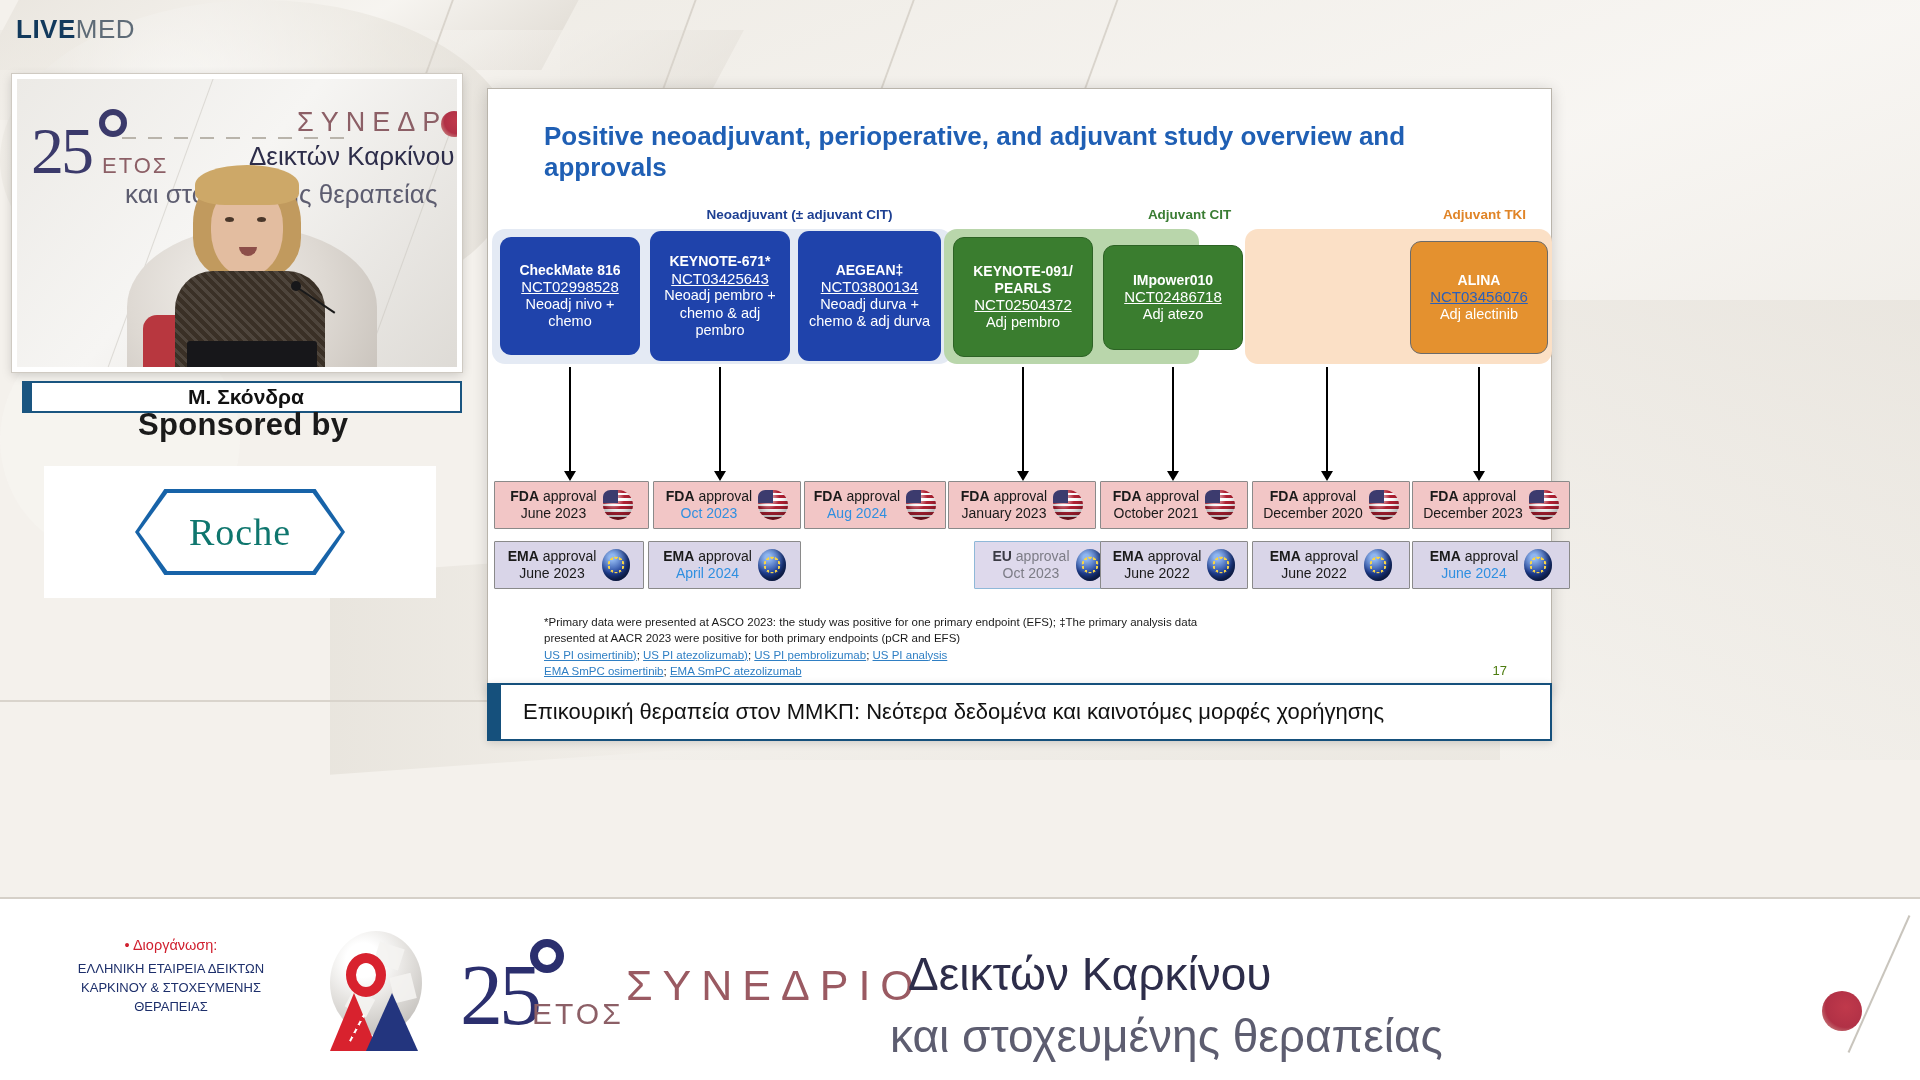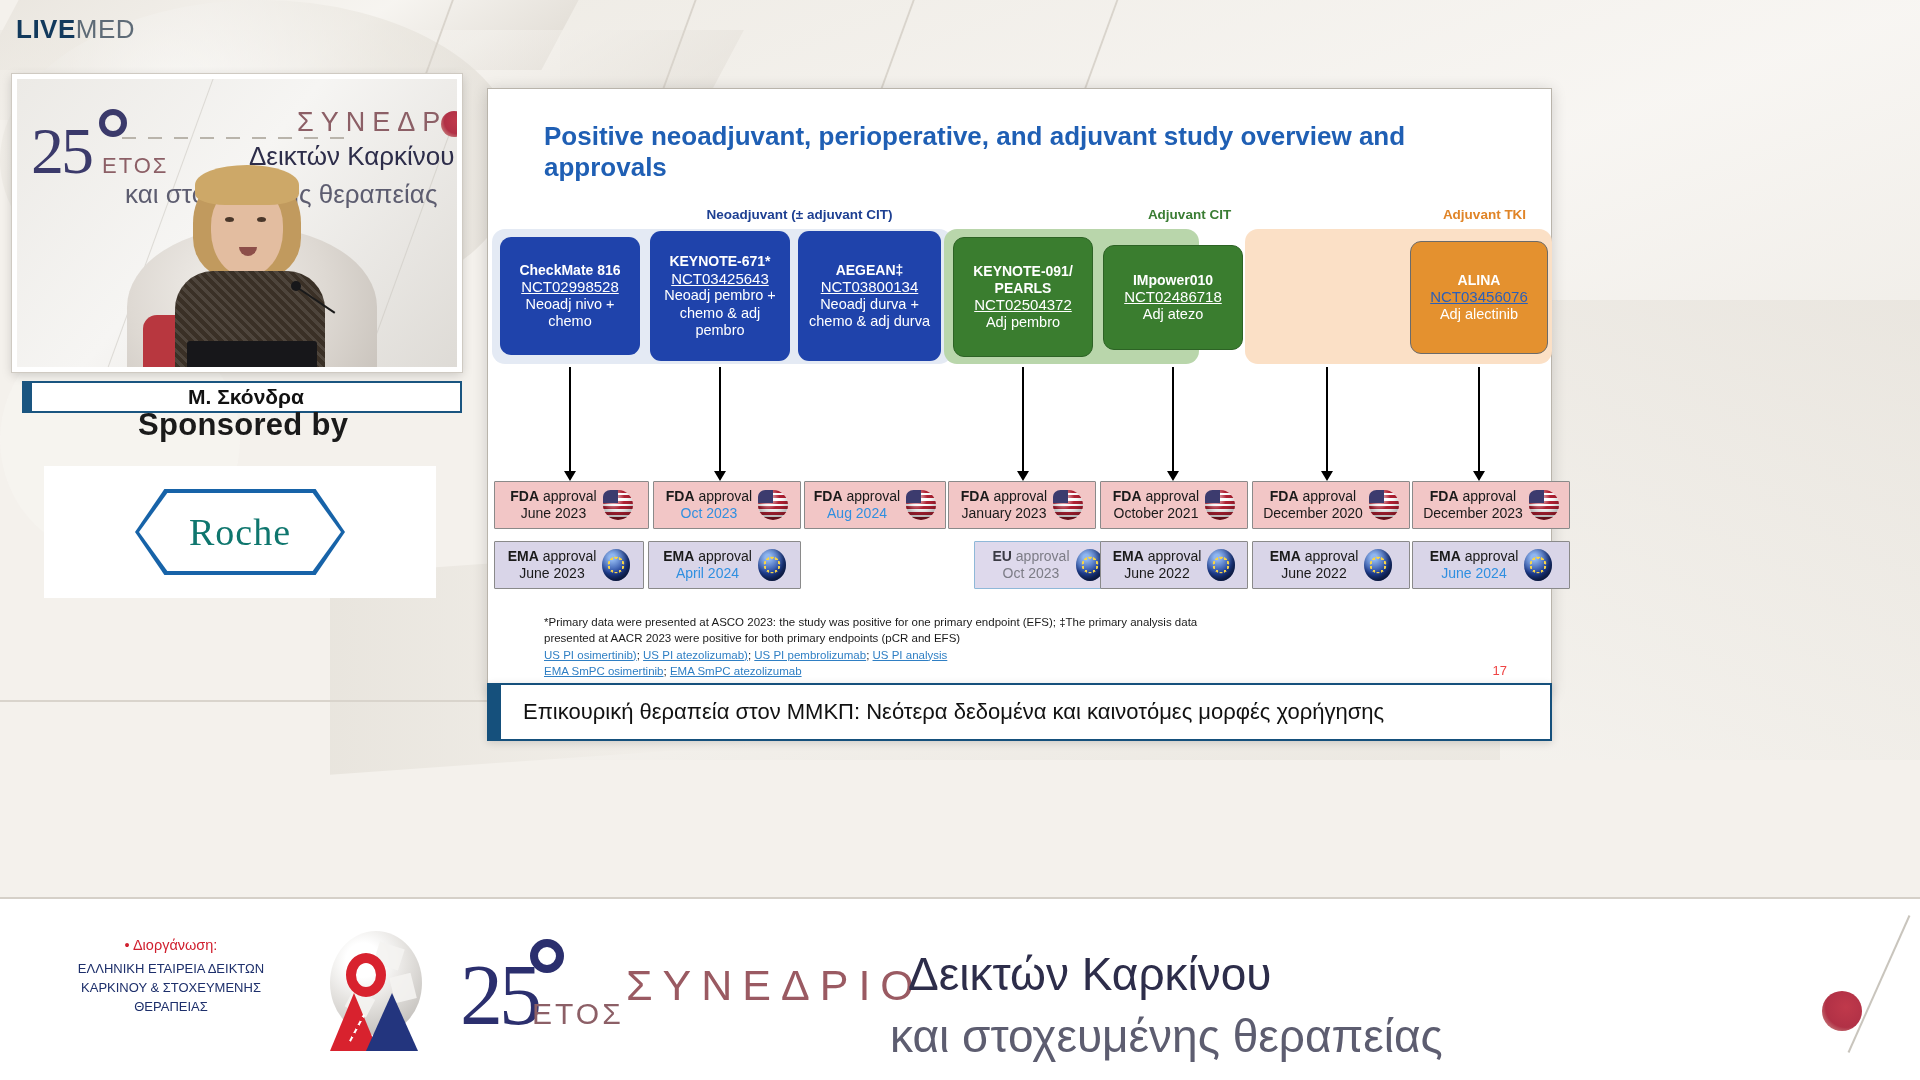--- a/index.html
+++ b/index.html
@@ -198,21 +198,21 @@
        radial-gradient(circle at 25% 90%, #f5d44a 0 1.6px, transparent 1.8px),
        radial-gradient(circle at 7%  66%, #f5d44a 0 1.6px, transparent 1.8px),
        radial-gradient(circle at 7%  37%, #f5d44a 0 1.6px, transparent 1.8px),
        radial-gradient(circle at 25% 12%, #f5d44a 0 1.6px, transparent 1.8px); }
 
   
   .foot { position:absolute; left:56px; top:525px; width:900px; font-size:11.5px;
           color:#1a1a1a; line-height:1.42; }
   .foot .lk { color:#2f7fc4; text-decoration:underline; }
   .foot .sep { color:#1a1a1a; }
-  .slide-num { position:absolute; right:44px; bottom:14px; font-size:13px; color:#ef4444; }
+  .slide-num { position:absolute; right:44px; bottom:14px; font-size:13px; color:#4d7c0f; }
 
   
   .caption { position:absolute; left:487px; top:683px; width:1065px; height:58px;
              background:#ffffff; border:2px solid #15507c; border-left:14px solid #15507c;
              display:flex; align-items:center; z-index:5; box-shadow:0 2px 8px rgba(0,0,0,.14);}
   .caption span { font-size:22px; color:#111; padding-left:22px; }
 
   
   .footer { position:absolute; left:0; bottom:0; width:1920px; height:183px;
             background:#ffffff; border-top:2px solid #d5d0c8; z-index:7; overflow:hidden;}

